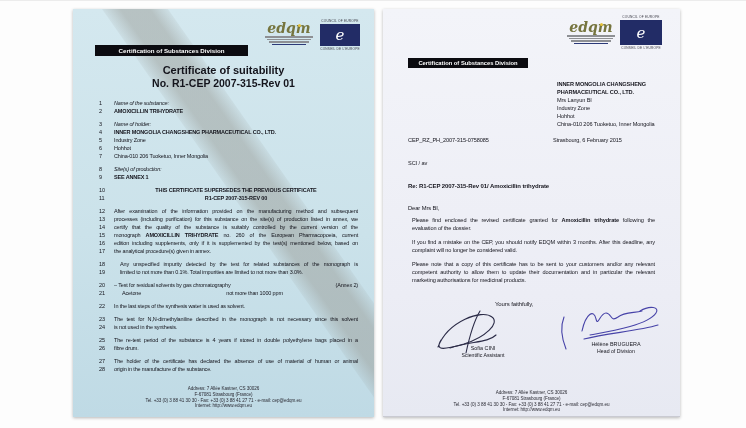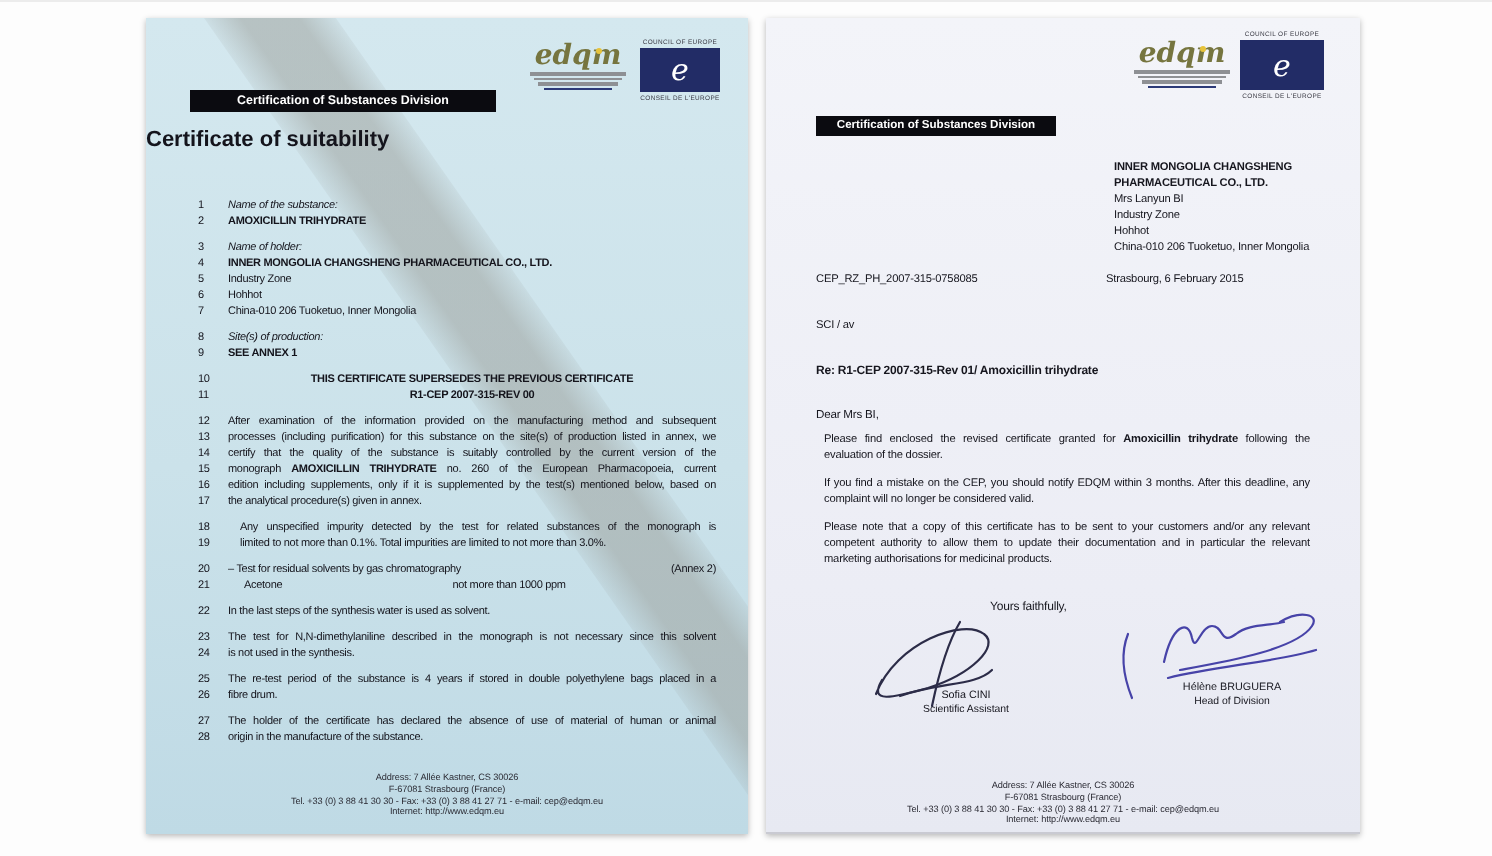--- a/index.html
+++ b/index.html
@@ -11,21 +11,21 @@
   #right-doc{left:383px;width:297px;height:407px;overflow:hidden;
              background:linear-gradient(180deg,#f3f4f9 0%,#ecedf5 70%,#e7e9f2 100%);
              border-bottom:1px solid #c9cad2;}
   .stripe{position:absolute;top:-30px;left:8px;width:54px;height:640px;
           background:linear-gradient(90deg,rgba(141,143,138,0.10),rgba(151,153,147,0.48) 28%,rgba(151,153,147,0.48) 72%,rgba(141,143,138,0.10));
           transform:rotate(-35deg);transform-origin:top left;}
   .divbar{position:absolute;background:#0b0b10;color:#ffffff;font-weight:bold;
           display:flex;align-items:center;justify-content:center;white-space:nowrap;}
   #left-doc .divbar{left:22px;top:36px;width:153px;height:11px;font-size:6.2px;}
   #right-doc .divbar{left:25px;top:49px;width:120px;height:10px;font-size:5.8px;}
-  .title1{position:absolute;top:55px;left:0;right:0;font-weight:bold;font-size:11px;color:#14141c;}
+  .title1{position:absolute;top:55px;left:0;right:0;text-align:center;font-weight:bold;font-size:11px;color:#14141c;}
   .title2{position:absolute;top:68px;left:0;right:0;text-align:center;font-weight:bold;font-size:10.5px;color:#14141c;}
   .rows{position:absolute;font-size:5.5px;letter-spacing:-0.15px;line-height:8px;color:#14141c;}
   #left-rows{top:90px;left:0;width:301px;}
   .ln{display:flex;min-height:8px;}
   #left-rows .ln{padding-left:26px;padding-right:16px;}
   .num{flex:none;width:11px;}
   .txt{flex:1;margin-left:4px;position:relative;}
   .txt.center{text-align:center;}
   .txt.just{text-align:justify;text-align-last:justify;}
   .b{font-weight:bold;}
@@ -93,20 +93,21 @@
       </div>
     </div>
     <div class="coe">
       <div class="cap">COUNCIL OF EUROPE</div>
       <div class="box">e</div>
       <div class="cap">CONSEIL DE L'EUROPE</div>
     </div>
 
     <div class="divbar">Certification of Substances Division</div>
     <div class="title1">Certificate of suitability</div>
+    <div class="title2">No.  R1-CEP 2007-315-Rev 01</div>
 
     <div class="rows" id="left-rows">
         <div class="ln">
           <span class="num">1</span>
           <span class="txt"><span class="i">Name of the substance:</span></span>
         </div>
         <div class="ln">
           <span class="num">2</span>
           <span class="txt"><span class="b">AMOXICILLIN TRIHYDRATE</span></span>
         </div>

